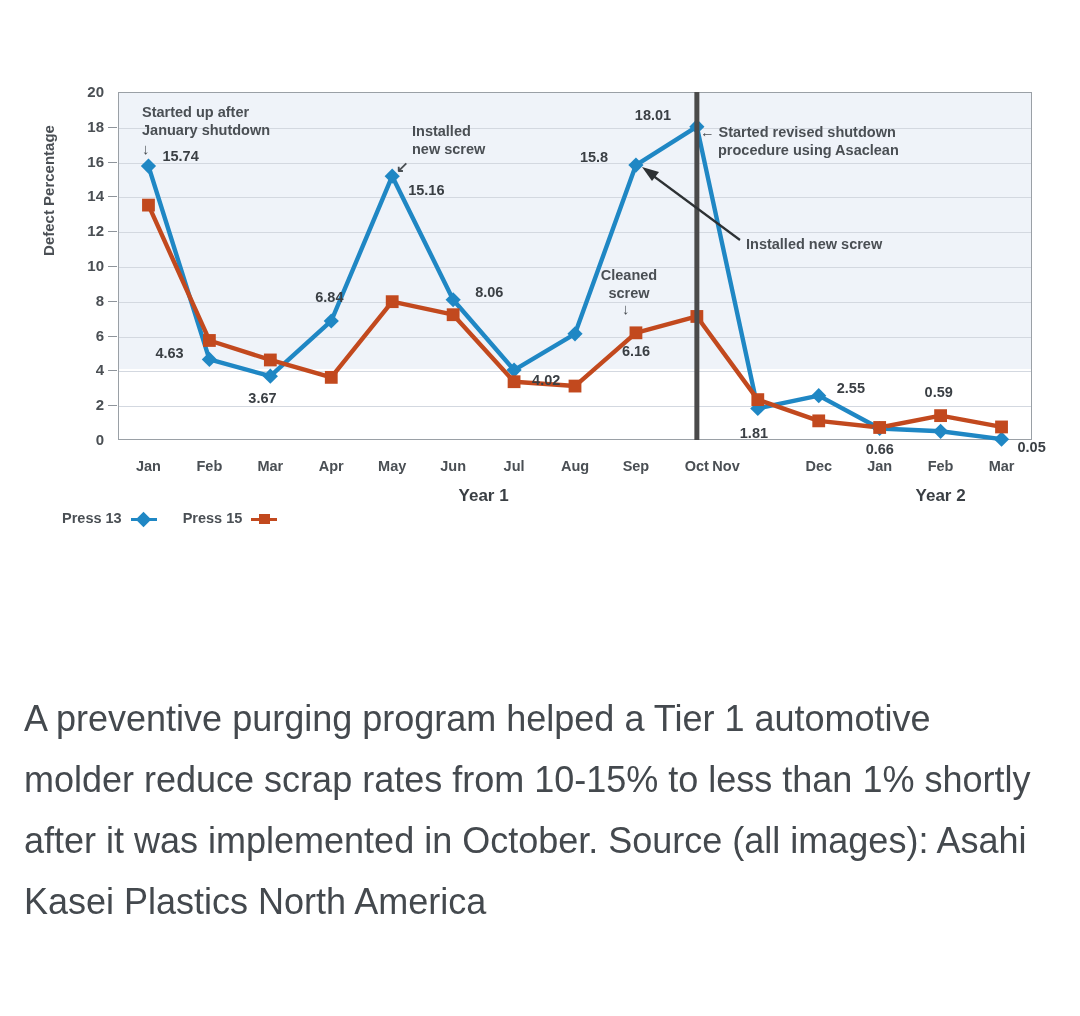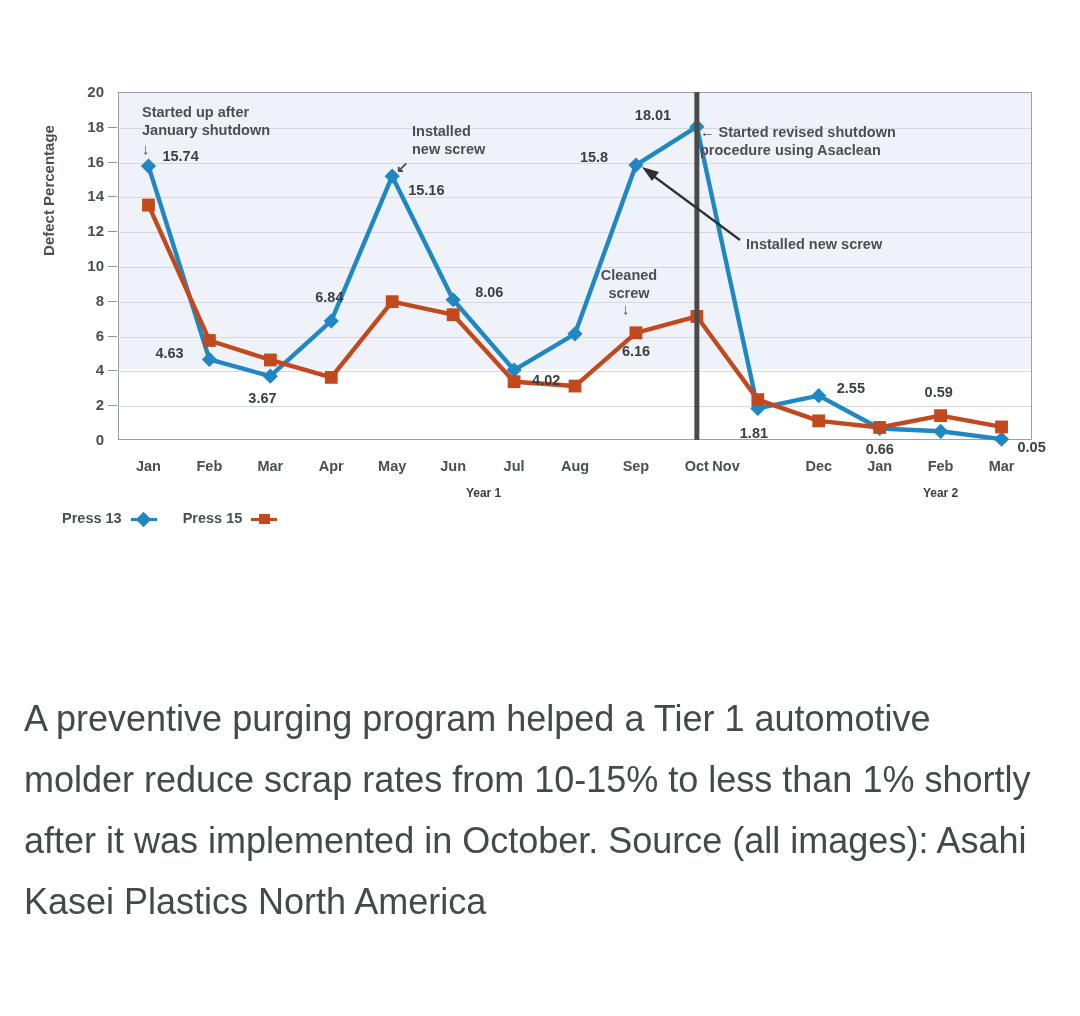--- a/index.html
+++ b/index.html
@@ -38,21 +38,21 @@
     font-size:15px;font-weight:bold;color:#4a4f54;transform:translateY(-9px);
   }
   .ytick-dash{position:absolute;left:108px;width:9px;height:1px;background:#8e949b;}
 
   .xtick-lab{
     position:absolute;top:458px;width:80px;text-align:center;
     font-size:14.5px;font-weight:bold;color:#4a4f54;
   }
   .grouplab{
     position:absolute;top:486px;width:160px;text-align:center;
-    font-size:12px;font-weight:bold;color:#3a3f44;
+    font-size:17px;font-weight:bold;color:#3a3f44;
   }
 
   svg.series{position:absolute;left:0;top:0;width:1080px;height:560px;overflow:visible;}
 
   .dlabel{
     position:absolute;font-size:14.5px;font-weight:bold;color:#3a3f44;
     white-space:nowrap;
   }
   .anno{
     position:absolute;font-size:14.5px;font-weight:bold;color:#4a4f54;
@@ -248,21 +248,21 @@
     <div class="anno-arrow" style="left:396px;top:158px;">↙</div>
 
     <div class="anno" style="left:591px;top:266px;text-align:center;width:76px;">
       <span>Cleaned</span><br>
       <span>screw</span>
     </div>
     <div class="anno-arrow" style="left:622px;top:300px;">↓</div>
 
     <div class="anno" style="left:700px;top:123px;">
       <span>← Started revised shutdown</span><br>
-      <span style="margin-left:0;display:inline-block;">procedure using Asaclean</span>
+      <span style="margin-left:18px;display:inline-block;">procedure using Asaclean</span>
     </div>
 
     <div class="anno" style="left:746px;top:235px;">
       <span>Installed new screw</span>
     </div>
 
     <div class="legend">
       <div class="legend-item">
         <span class="legend-text">Press 13</span>
         <span class="lg-mark">

